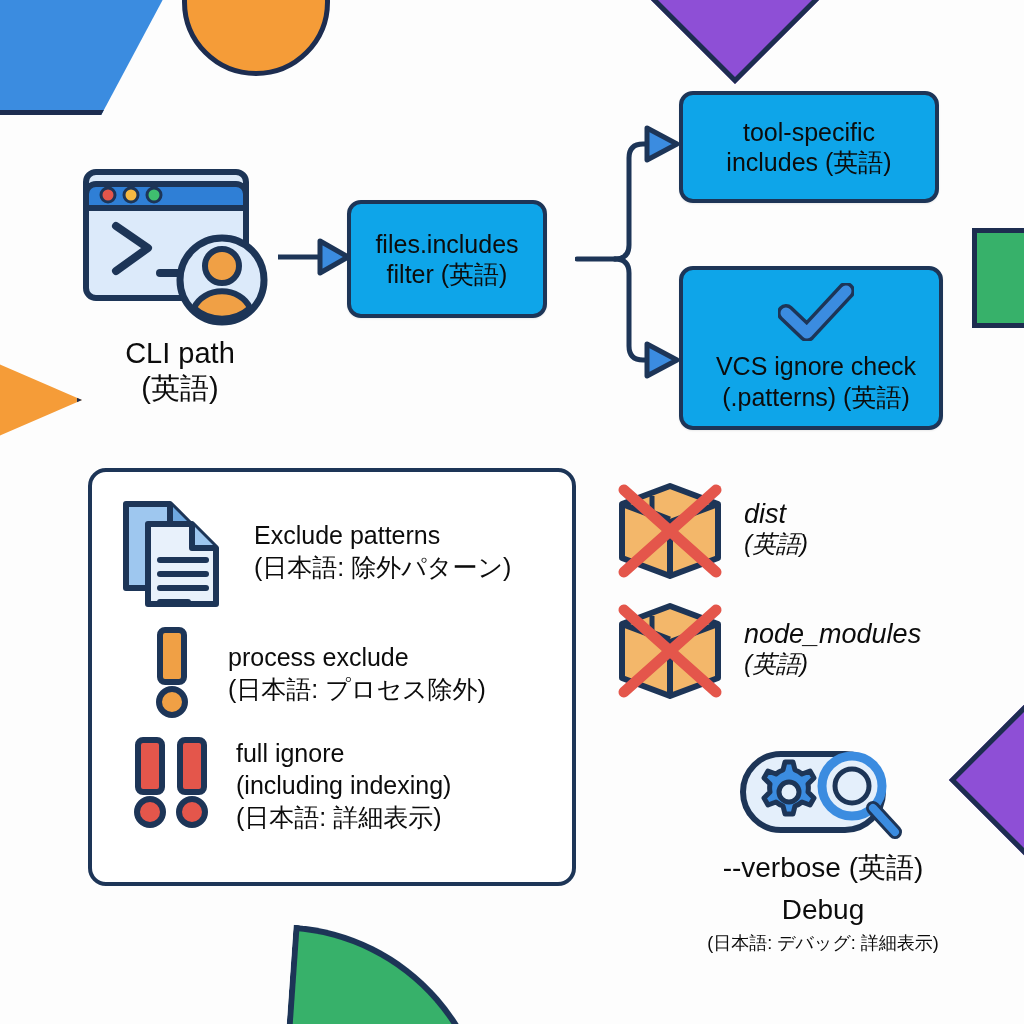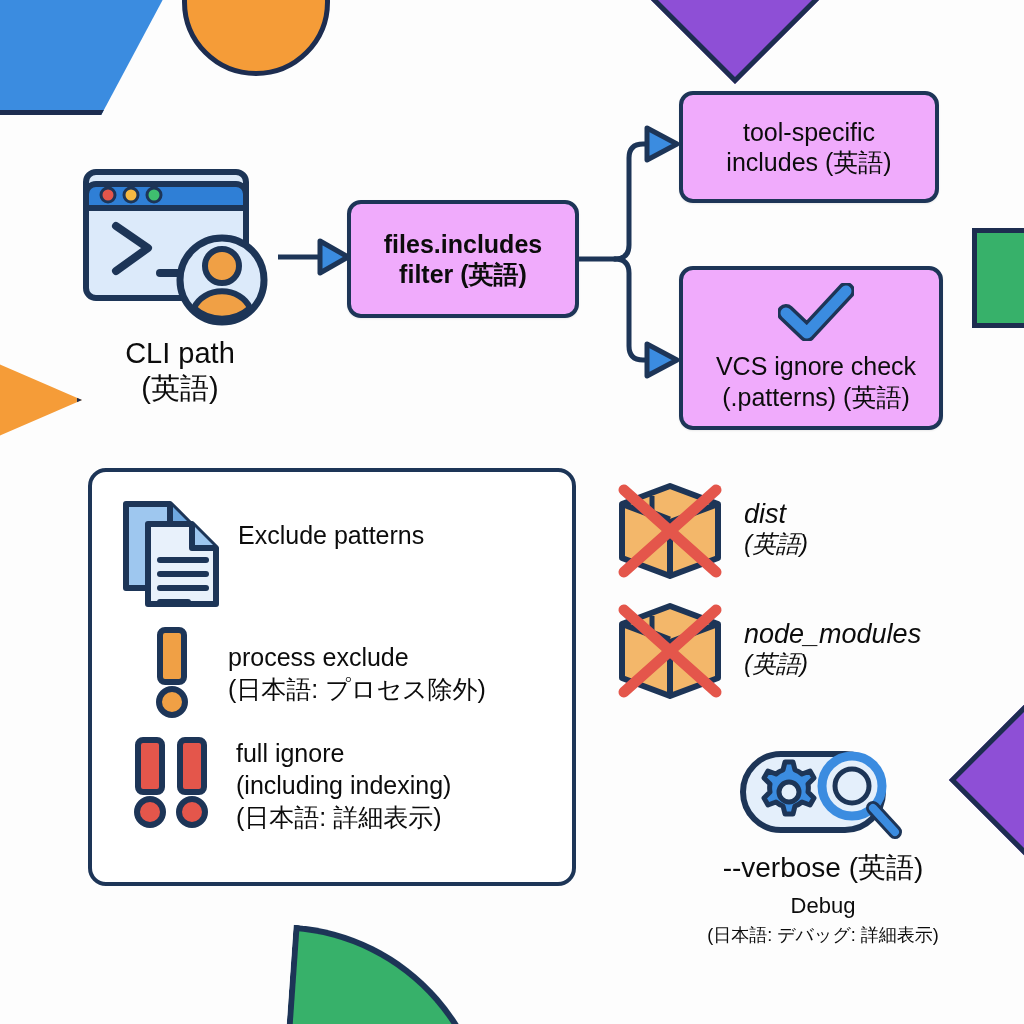--- a/index.html
+++ b/index.html
@@ -44,66 +44,66 @@
   .deco-green-wedge{
     left:286px;top:932px;width:200px;height:200px;
     background:#37b16a;border:6px solid #1d3557;
     border-radius:0 100% 0 0;
     transform:rotate(4deg);
   }
 
   
   .flowbox{
     position:absolute;box-sizing:border-box;
-    background:#f0abfc;border:4px solid #1d3557;border-radius:14px;
+    background:#0ea5e9;border:4px solid #1d3557;border-radius:14px;
     display:flex;flex-direction:column;align-items:center;justify-content:center;
     text-align:center;color:#0c0c0c;
     font-size:25px;line-height:1.22;font-weight:400;
     padding:6px 10px;
     box-shadow:0 1px 2px rgba(0,0,0,.08);
   }
-  #box-filter{left:347px;top:200px;width:232px;height:118px;font-weight:bold;}
+  #box-filter{left:347px;top:200px;width:200px;height:118px;}
   #box-tool{left:679px;top:91px;width:260px;height:112px;}
   #box-vcs{left:679px;top:266px;width:264px;height:164px;justify-content:flex-end;padding-bottom:14px;padding-left:20px;}
   #box-vcs .check-wrap{margin-bottom:4px;}
 
   
   .conn{position:absolute;pointer-events:none;}
 
   
   #legend{
     position:absolute;left:88px;top:468px;width:488px;height:418px;
     box-sizing:border-box;background:#ffffff;
     border:4px solid #1d3557;border-radius:18px;
     padding:18px 18px 10px 26px;
   }
   .legend-row{display:flex;align-items:flex-start;margin-bottom:14px;}
   .legend-icon{flex:0 0 auto;display:flex;align-items:center;justify-content:center;}
   .legend-text{color:#0c0c0c;font-size:25px;line-height:1.27;padding-left:14px;}
-  #row-exclude{margin-top:4px;}
+  #row-exclude{margin-top:4px;gap:16px;}
   #row-exclude .legend-icon{width:104px;height:118px;}
   #row-exclude .legend-text{padding-top:26px;padding-left:16px;}
   #row-process .legend-icon{width:64px;height:92px;margin-left:22px;}
   #row-process .legend-text{padding-top:16px;padding-left:24px;}
   #row-full .legend-icon{width:100px;height:100px;margin-left:4px;}
   #row-full .legend-text{padding-top:6px;padding-left:14px;}
 
   
   .excl-item{position:absolute;display:flex;align-items:flex-start;font-style:italic;}
   #excl-dist{left:612px;top:478px;}
   #excl-node{left:612px;top:598px;}
   .excl-icon{width:116px;height:106px;flex:0 0 auto;}
   .excl-label{padding-left:16px;padding-top:20px;color:#0c0c0c;font-size:27px;line-height:1.2;}
   .excl-label .sub{font-size:24px;}
 
   
   #verbose{position:absolute;left:640px;top:740px;width:366px;text-align:center;}
   #verbose .vicon{display:flex;justify-content:center;}
   .vtext{color:#0c0c0c;font-size:28px;line-height:1.28;margin-top:4px;}
-  .vtext.l2{font-size:22px;margin-top:6px;}
+  .vtext.l2{font-size:28px;margin-top:6px;}
   .vtext.l3{font-size:18px;margin-top:4px;}
 
   .nowrap{white-space:nowrap;}
 </style>
 </head>
 <body>
 
 <div id="canvas">
 
   <div class="deco deco-blue-poly"></div>
@@ -181,20 +181,21 @@
           <path d="M30 30 h44 l24 24 v56 h-68 Z" fill="#e8f1fb" stroke="#1d3557" stroke-width="6" stroke-linejoin="round"></path>
           <path d="M74 30 v24 h24" fill="#9ec7ef" stroke="#1d3557" stroke-width="6" stroke-linejoin="round"></path>
           <line x1="42" y1="66" x2="88" y2="66" stroke="#1d3557" stroke-width="6" stroke-linecap="round"></line>
           <line x1="42" y1="80" x2="88" y2="80" stroke="#1d3557" stroke-width="6" stroke-linecap="round"></line>
           <line x1="42" y1="94" x2="88" y2="94" stroke="#1d3557" stroke-width="6" stroke-linecap="round"></line>
           <line x1="42" y1="108" x2="70" y2="108" stroke="#1d3557" stroke-width="6" stroke-linecap="round"></line>
         </svg>
       </div>
       <div class="legend-text">
         <div class="nowrap">Exclude patterns</div>
+        <div class="nowrap">(日本語: 除外パターン)</div>
       </div>
     </div>
 
     <div class="legend-row" id="row-process">
       <div class="legend-icon">
         <svg width="44" height="92" viewBox="0 0 44 92">
           <rect x="10" y="4" width="24" height="52" rx="5" fill="#f0a045" stroke="#1d3557" stroke-width="6"></rect>
           <circle cx="22" cy="76" r="13" fill="#f0a045" stroke="#1d3557" stroke-width="6"></circle>
         </svg>
       </div>

